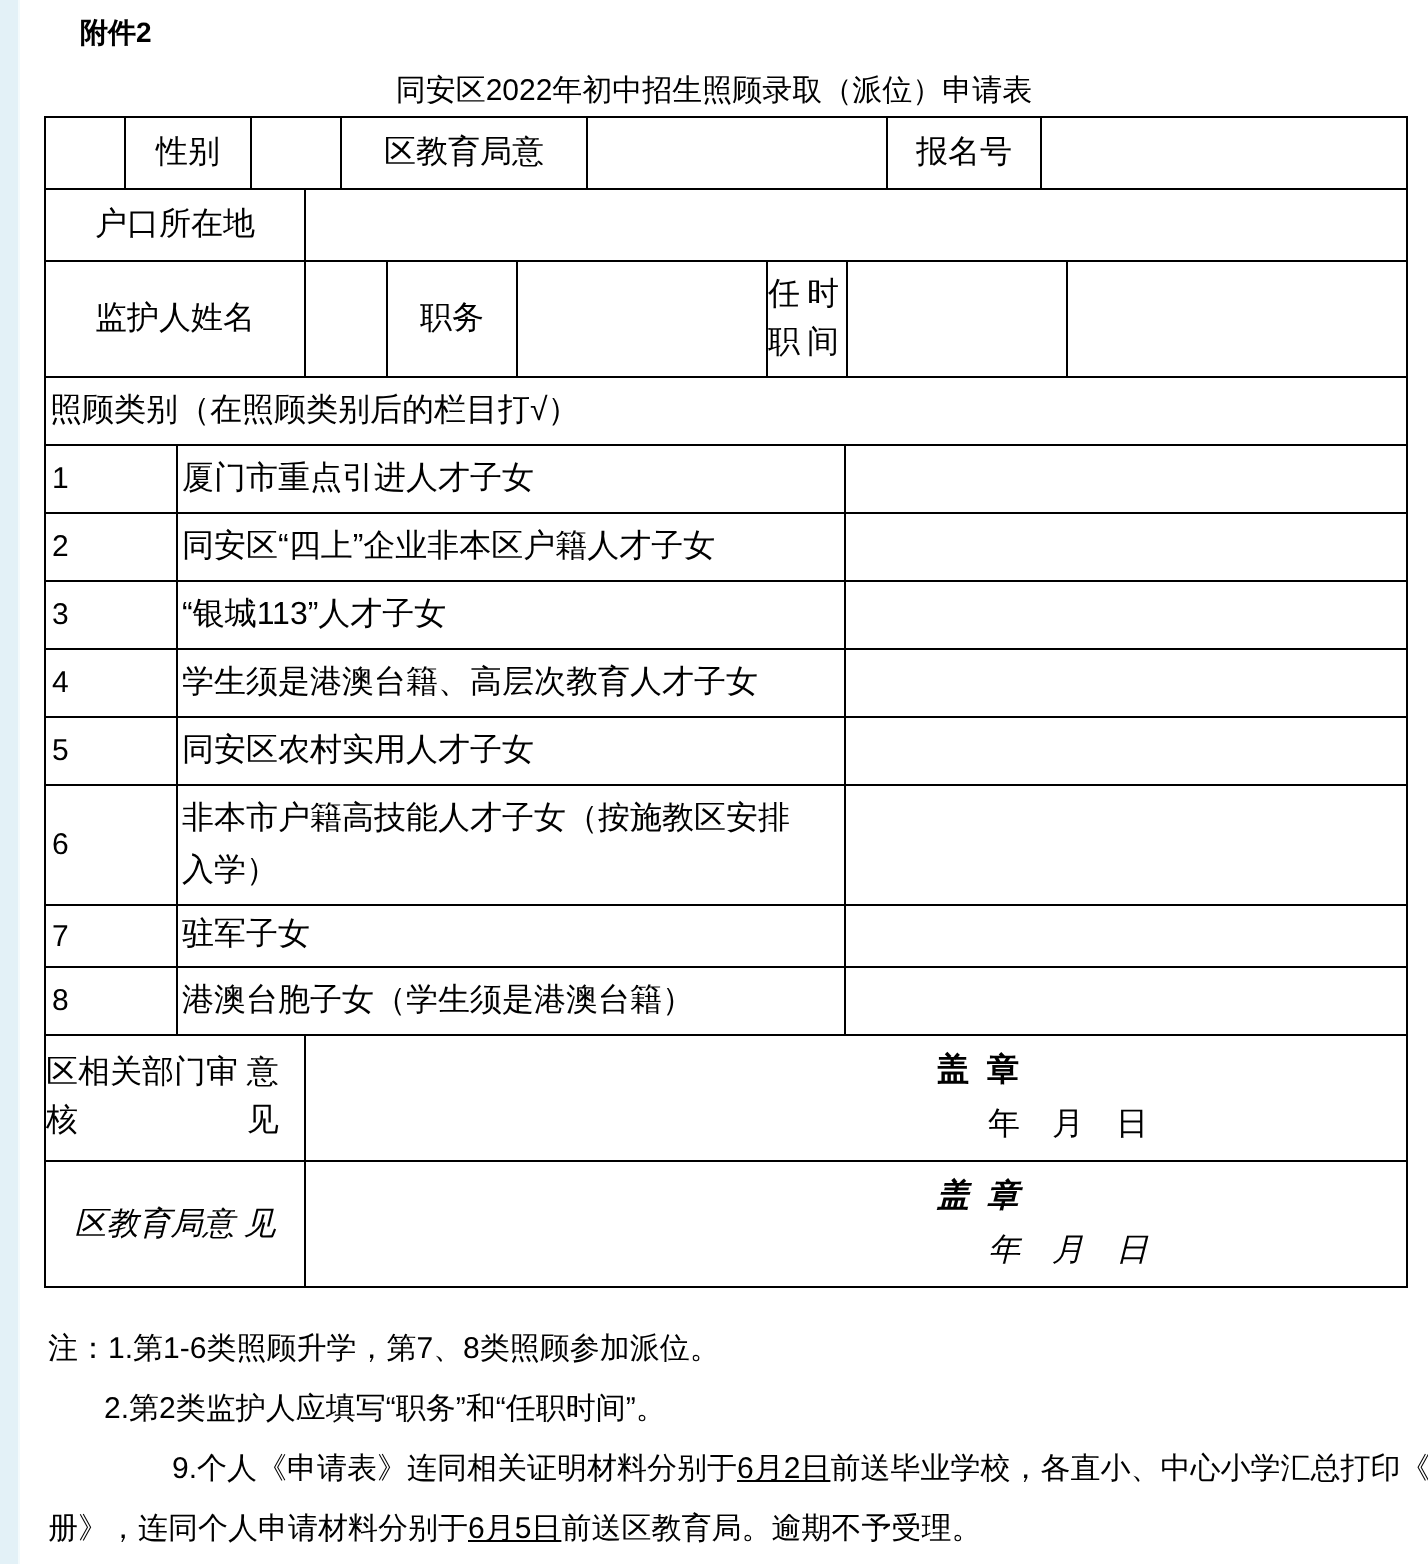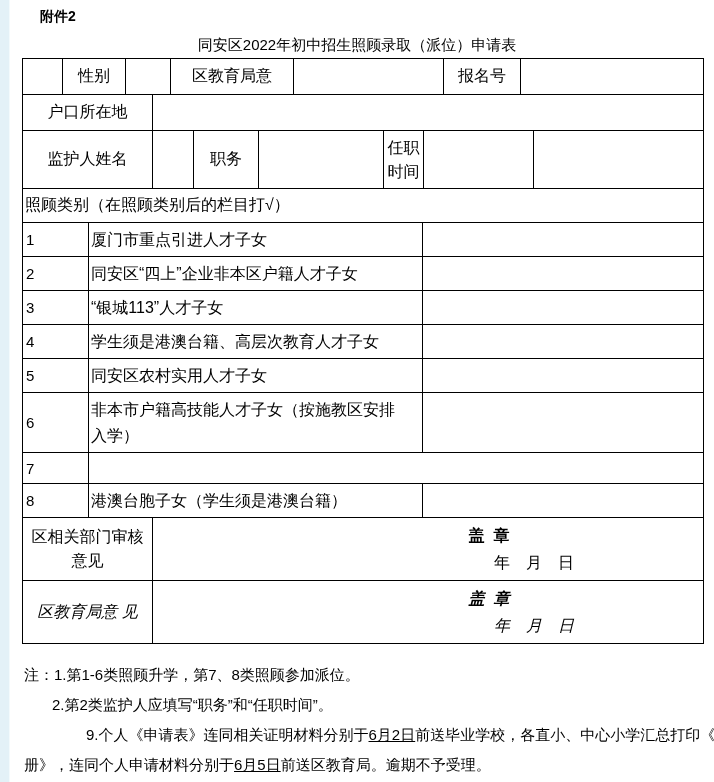--- a/index.html
+++ b/index.html
@@ -10,21 +10,21 @@
   .side-strip{position:absolute;left:0;top:0;width:9px;height:782px;background:#e3f1f7;border-right:1px solid #f3fafc;}
   .attachment{position:absolute;left:24px;top:8px;font-size:14px;font-weight:bold;margin-left:16px;}
   .doc-title{position:absolute;left:0;top:36px;width:714px;text-align:center;font-size:15px;}
   .form{position:absolute;left:22px;top:58px;width:682px;border:1px solid #000;box-sizing:border-box;background:#fff;}
   .row{display:flex;border-bottom:1px solid #000;}
   .row:last-child{border-bottom:none;font-style:italic;}
   .c{border-right:1px solid #000;box-sizing:border-box;display:flex;align-items:center;justify-content:center;font-size:16px;overflow:hidden;}
   .c:last-child{border-right:none;}
   .h35{height:35px;}.h57{height:57px;}.h33{height:33px;}.h59{height:59px;}.h30{height:30px;}.h62{height:62px;}
   .left{justify-content:flex-start;padding-left:2px;}
-  .twoline{flex-direction:column;justify-content:center;line-height:1.5;}
+  .twoline{justify-content:center;line-height:1.5;}
   .num{justify-content:flex-start;padding-left:3px;font-size:15px;}
   .cattext{justify-content:flex-start;align-items:center;padding:2px 20px 2px 2px;line-height:26px;display:flex;flex-wrap:wrap;}
   .school-label{font-weight:bold;}
   .sealcell{display:block;padding-top:4px;text-align:center;}
   .seal-line{white-space:pre;font-size:16px;line-height:27px;}
   .seal-line.seal{padding-left:122px;font-weight:bold;}
   .seal-line.date{padding-left:212px;}
   .notes{position:absolute;left:24px;top:664px;width:688px;font-size:15px;}
   .note-line{margin:0 0 9px 0;white-space:pre;line-height:21px;}
   .indent1{padding-left:28px;}
@@ -98,20 +98,21 @@
     <div class="c h33 cattext" style="width:334px">同安区农村实用人才子女</div>
     <div class="c h33" style="width:280px"></div>
   </div>
   <div class="row">
     <div class="c h59 num" style="width:66px">6</div>
     <div class="c h59 cattext" style="width:334px">非本市户籍高技能人才子女（按施教区安排入学）</div>
     <div class="c h59" style="width:280px"></div>
   </div>
   <div class="row">
     <div class="c h30 num" style="width:66px">7</div>
+    <div class="c h30 cattext" style="width:334px">驻军子女</div>
     <div class="c h30" style="width:280px"></div>
   </div>
   <div class="row">
     <div class="c h33 num" style="width:66px">8</div>
     <div class="c h33 cattext" style="width:334px">港澳台胞子女（学生须是港澳台籍）</div>
     <div class="c h33" style="width:280px"></div>
   </div>
 
 
   <div class="row">

